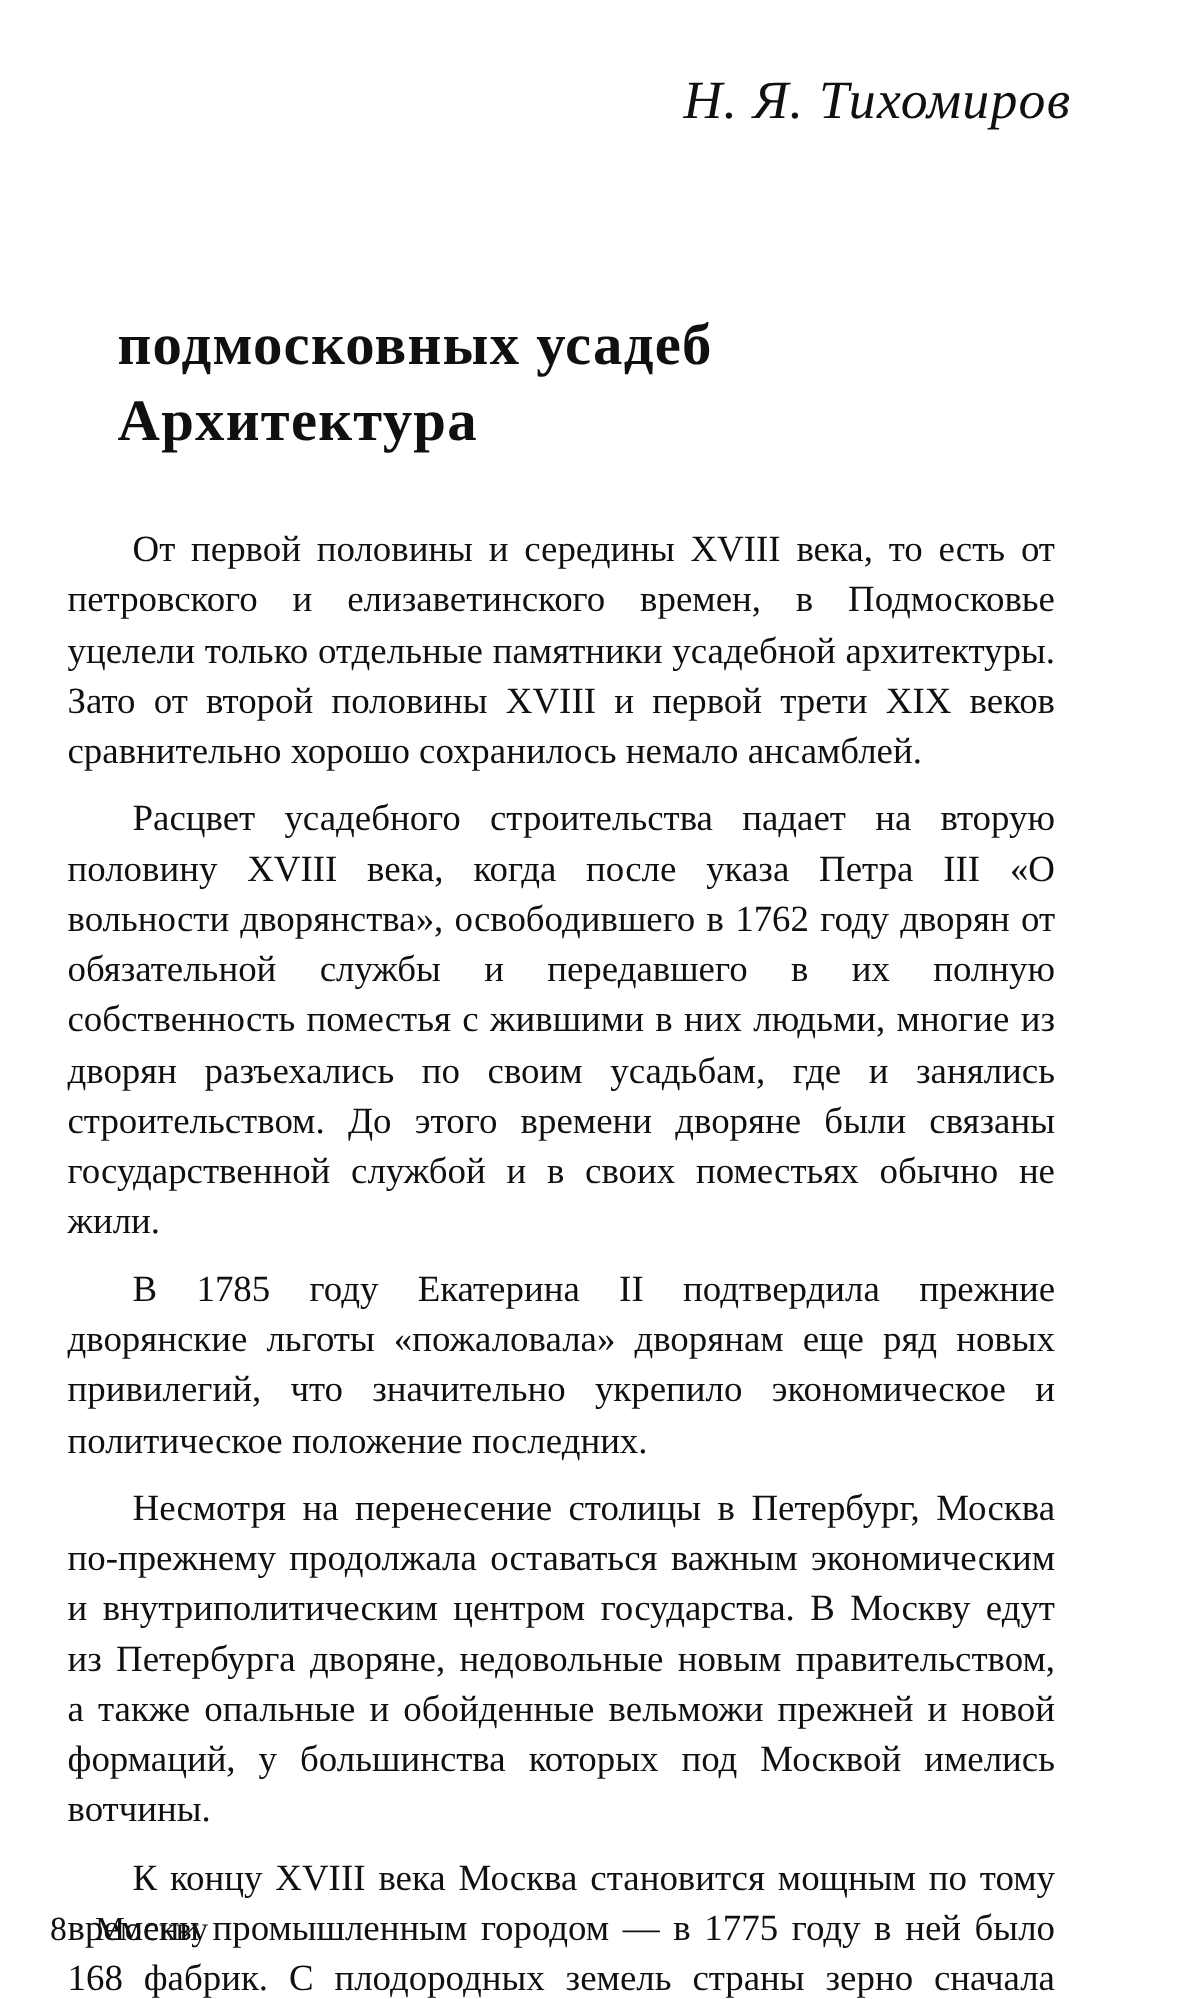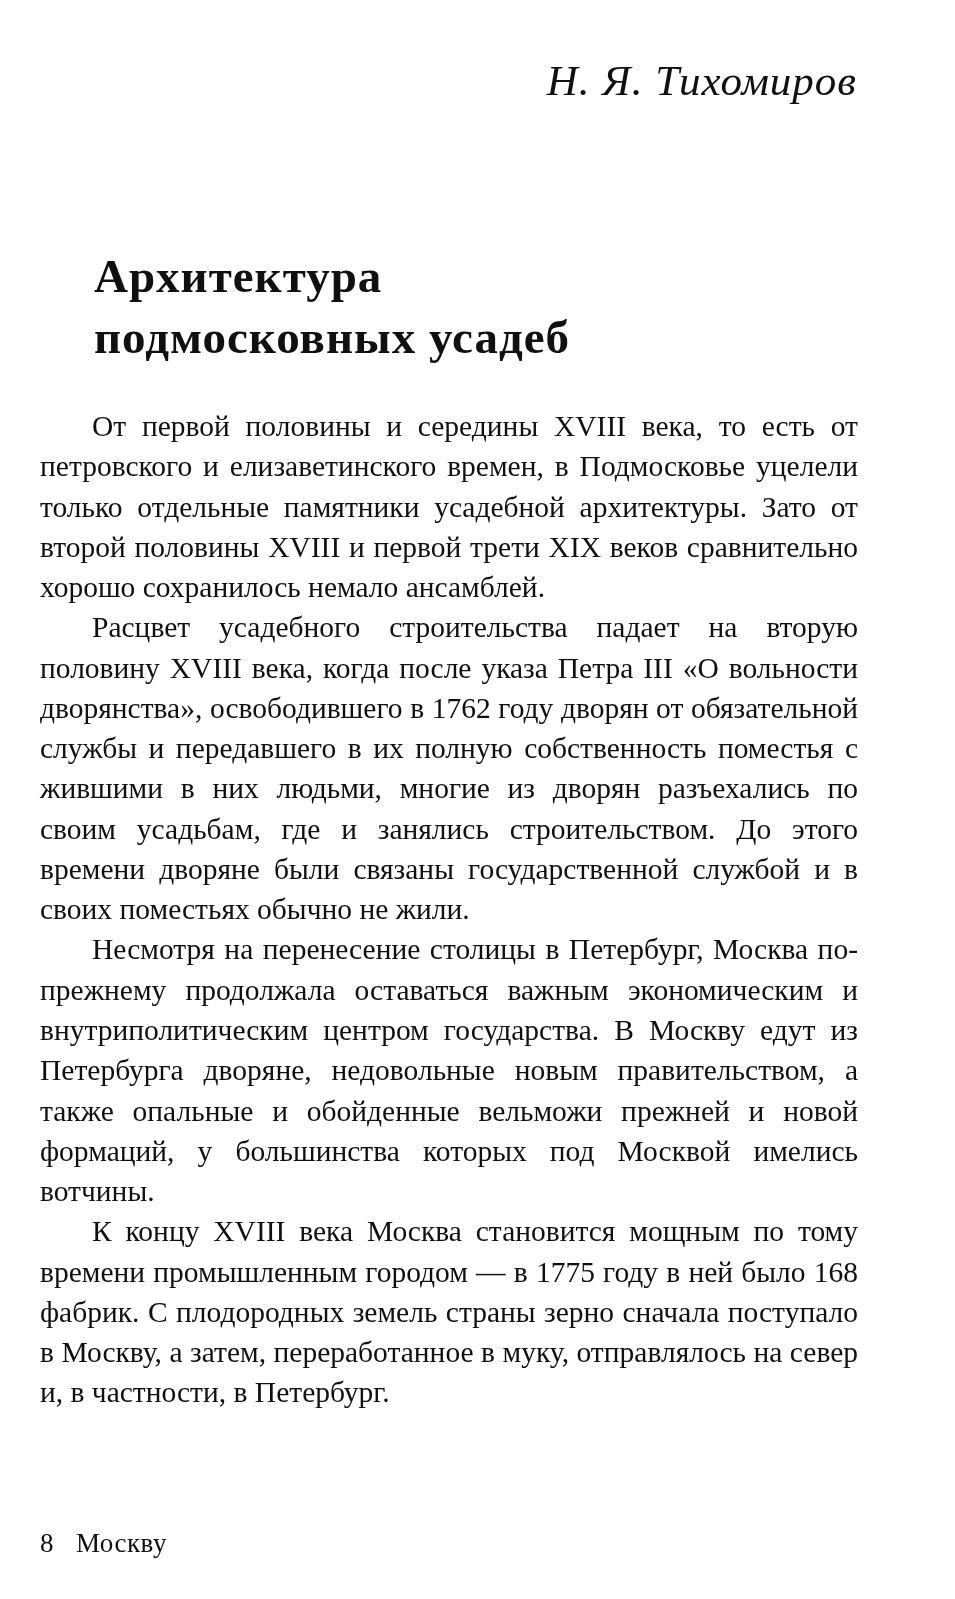--- a/index.html
+++ b/index.html
@@ -37,21 +37,21 @@
   .body-text {
     position: absolute;
     top: 406px;
     left: 40px;
     width: 818px;
     font-size: 29.5px;
     line-height: 1.365;
     text-align: justify;
   }
   .body-text p {
-    margin: 0;
+    margin: 14px;
     padding: 0;
     text-indent: 52px;
   }
   .footer {
     position: absolute;
     left: 40px;
     top: 1528px;
     font-size: 27px;
     letter-spacing: 0.5px;
   }
@@ -60,27 +60,28 @@
   }
 </style>
 </head>
 <body>
 
 <div class="page">
 
   <div class="author">Н. Я. Тихомиров</div>
 
   <div class="title">
+    <div>подмосковных усадеб</div>
     <div>Архитектура</div>
-    <div>подмосковных усадеб</div>
   </div>
 
   <div class="body-text">
     <p>От первой половины и середины XVIII века, то есть от петровского и елизаветинского времен, в Подмосковье уцелели только отдельные памятники усадебной архитектуры. Зато от второй половины XVIII и первой трети XIX веков сравнительно хорошо сохранилось немало ансамблей.</p>
     <p>Расцвет усадебного строительства падает на вторую половину XVIII века, когда после указа Петра III «О вольности дворянства», освободившего в 1762 году дворян от обязательной службы и передавшего в их полную собственность поместья с жившими в них людьми, многие из дворян разъехались по своим усадьбам, где и занялись строительством. До этого времени дворяне были связаны государственной службой и в своих поместьях обычно не жили.</p>
+    <p>В 1785 году Екатерина II подтвердила прежние дворянские льготы «пожаловала» дворянам еще ряд новых привилегий, что значительно укрепило экономическое и политическое положение последних.</p>
     <p>Несмотря на перенесение столицы в Петербург, Москва по-прежнему продолжала оставаться важным экономическим и внутриполитическим центром государства. В Москву едут из Петербурга дворяне, недовольные новым правительством, а также опальные и обойденные вельможи прежней и новой формаций, у большинства которых под Москвой имелись вотчины.</p>
     <p>К концу XVIII века Москва становится мощным по тому времени промышленным городом — в 1775 году в ней было 168 фабрик. С плодородных земель страны зерно сначала поступало в Москву, а затем, переработанное в муку, отправлялось на север и, в частности, в Петербург.</p>
   </div>
 
   <div class="footer">
     <span class="page-num">8</span><span>Москву</span>
   </div>
 
 </div>
 

